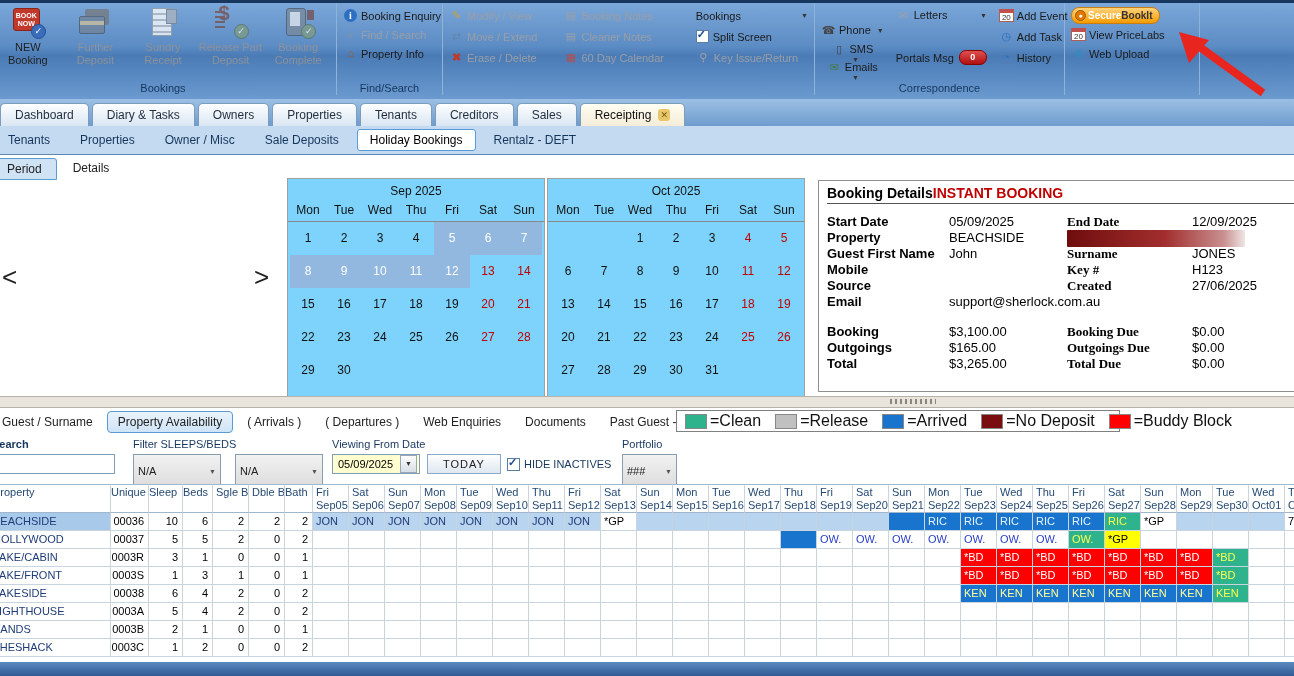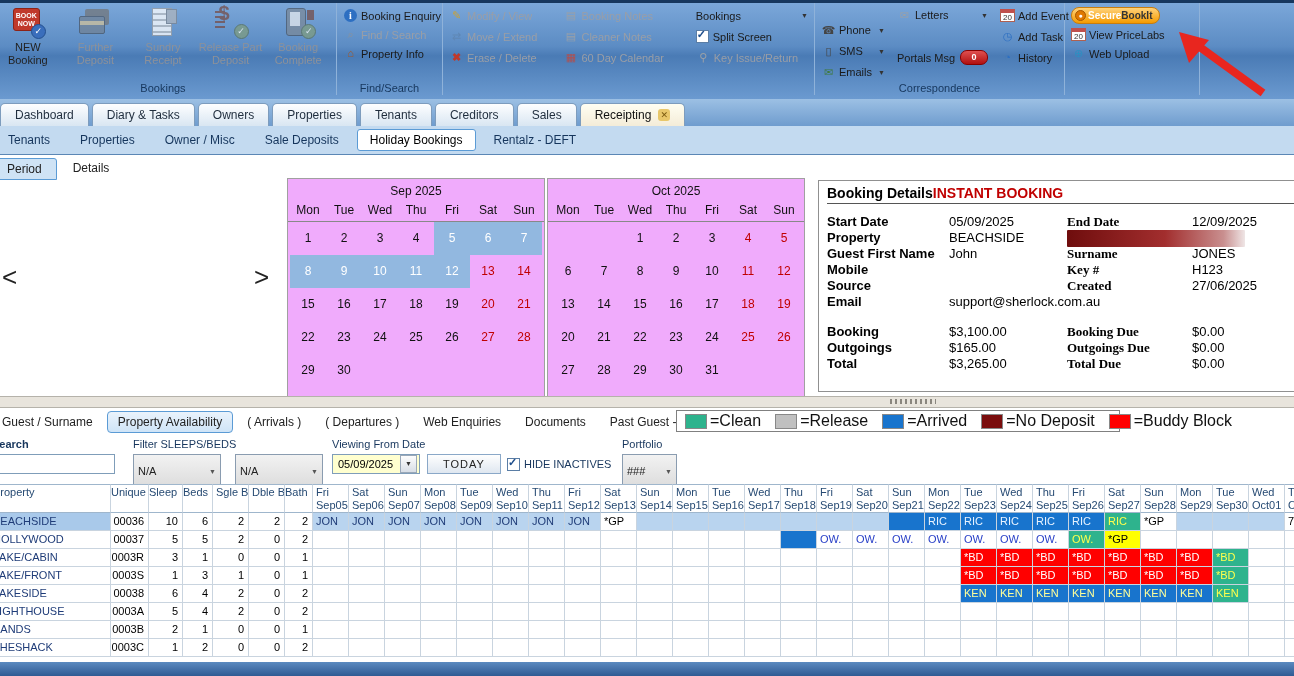--- a/index.html
+++ b/index.html
@@ -66,21 +66,21 @@
   .tabs2{position:absolute;left:0;top:126px;width:1316px;height:29px;background:#c3daf0;border-bottom:1px solid #5b87b5;
     display:flex;align-items:center;padding-left:6px;box-sizing:border-box;}
   .tab2{font-size:12px;color:#15355c;padding:3px 12px;margin-right:6px;white-space:nowrap;}
   .tab2.active{background:#fff;border:1px solid #5b9bd5;border-radius:3px;color:#000;}
   .tabs3{position:absolute;left:2px;top:158px;display:flex;}
   .tab3{font-size:12px;color:#222;padding:3px 14px;margin-right:2px;}
   .tab3.active{background:#cfe3f5;border:1px solid #5b9bd5;border-radius:3px 3px 0 0;}
 
   
   .navchar{position:absolute;font-size:26px;color:#222;font-weight:normal;}
-  .calpanel{position:absolute;top:178px;width:258px;height:222px;border:1px solid #a0a0a0;background:#f0abfc;box-sizing:border-box;}
+  .calpanel{position:absolute;top:178px;width:258px;height:222px;border:1px solid #a0a0a0;background:#7dd3fc;box-sizing:border-box;}
   .cal-title{text-align:center;font-size:12px;color:#111;height:22px;line-height:24px;}
   .cal-row{display:flex;padding:0 2px;}
   .cal-hdr{border-bottom:1px solid #888;}
   .cal-cell{width:36px;height:33px;text-align:center;font-size:12px;line-height:33px;color:#111;}
   .cal-h{height:20px;line-height:18px;}
   .cal-red{color:#c00000;}
   .cal-sel{background:#92b8e0;color:#fff;}
 
   
   .bdpanel{position:absolute;left:828px;top:180px;width:488px;height:212px;border:1px solid #909090;background:#fff;
@@ -269,25 +269,25 @@
       </div>
     </div>
 
     <div class="rgroup" style="width:250px;">
       <div class="mcols">
         <div class="mcol" style="width:72px;margin-top:15px;">
           <div class="srow" style="justify-content:space-between;">
             <span><span class="sic" style="color:#444;">☎</span><span>Phone</span></span>
             <span class="caret">▼</span>
           </div>
-          <div class="srow" style="justify-content:space-between;">
+          <div class="srow" style="justify-content:space-between;flex-direction:column;">
             <span><span class="sic" style="color:#444;">▯</span><span>SMS</span></span>
             <span class="caret">▼</span>
           </div>
-          <div class="srow" style="justify-content:flex-end;">
+          <div class="srow" style="justify-content:flex-end;flex-direction:column;">
             <span><span class="sic" style="color:#3f7a3f;">✉</span><span>Emails</span></span>
             <span class="caret">▼</span>
           </div>
         </div>
         <div class="mcol" style="width:108px;">
           <div class="srow" style="justify-content:space-between;">
             <span><span class="sic" style="color:#9aa0a8;">✉</span><span>Letters</span></span>
             <span class="caret">▼</span>
           </div>
           <div class="srow">&nbsp;</div>

